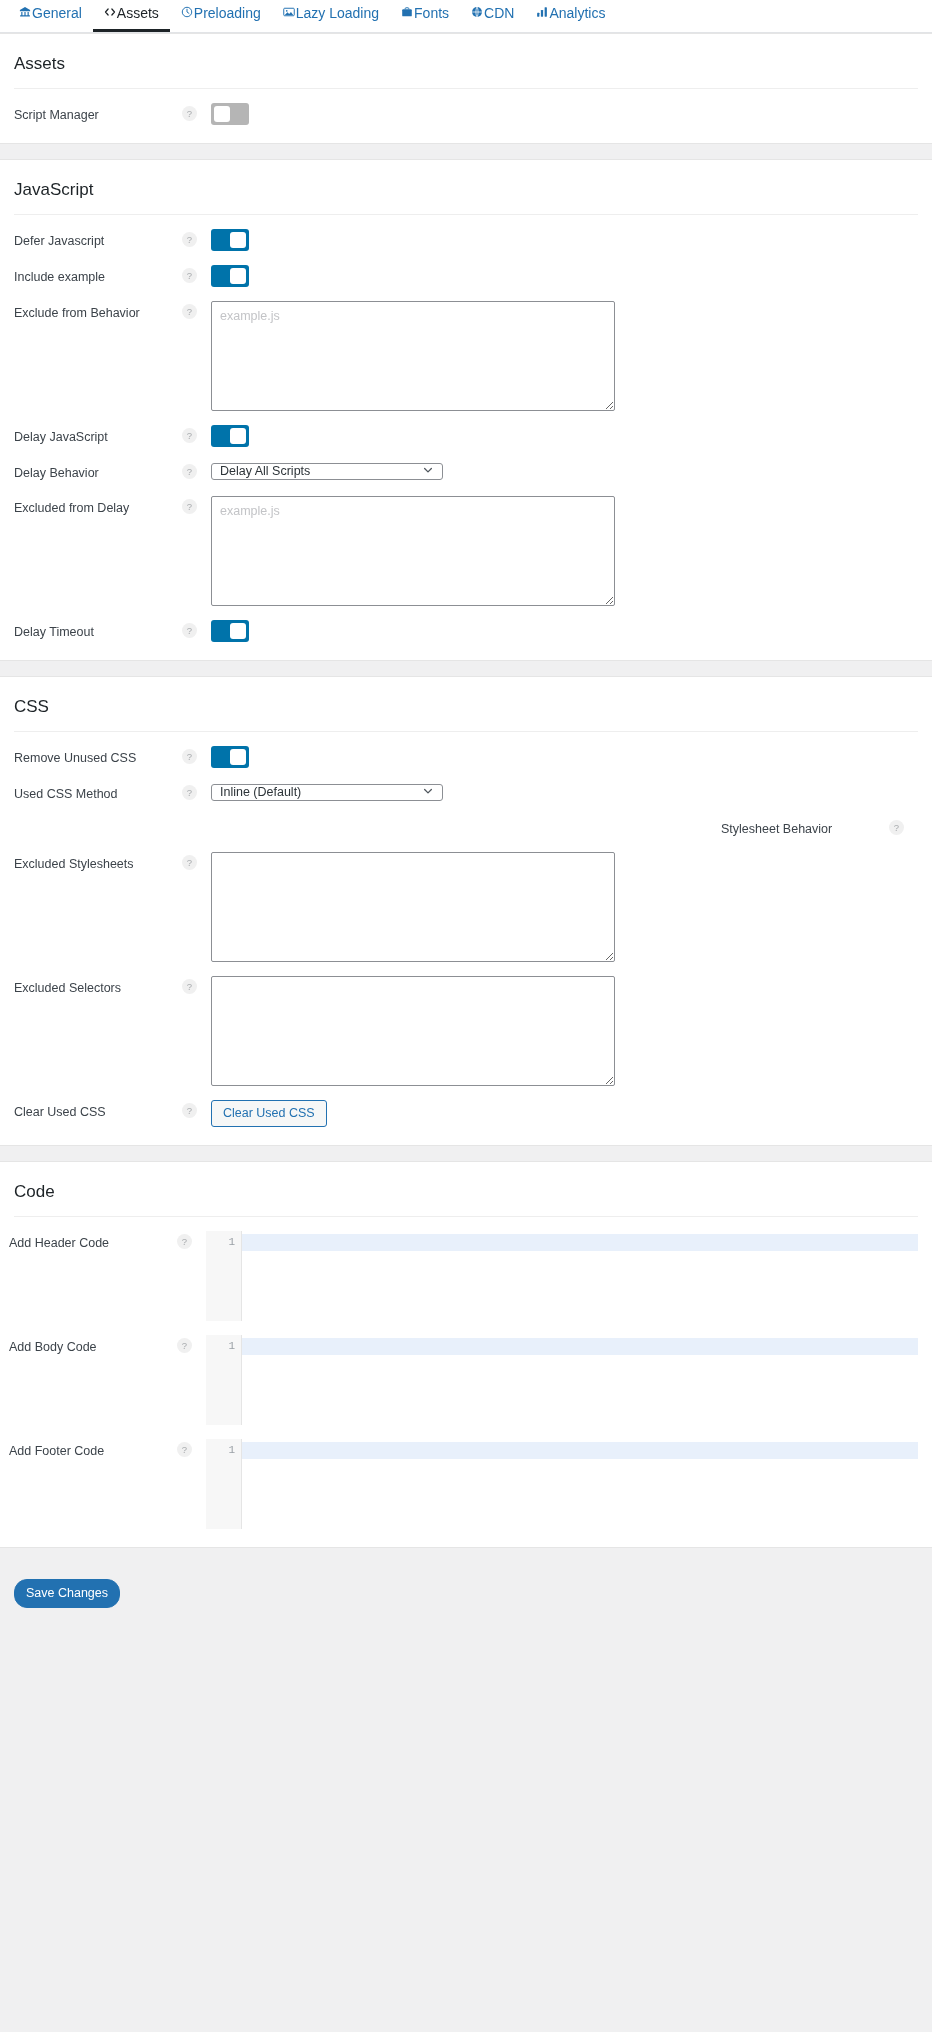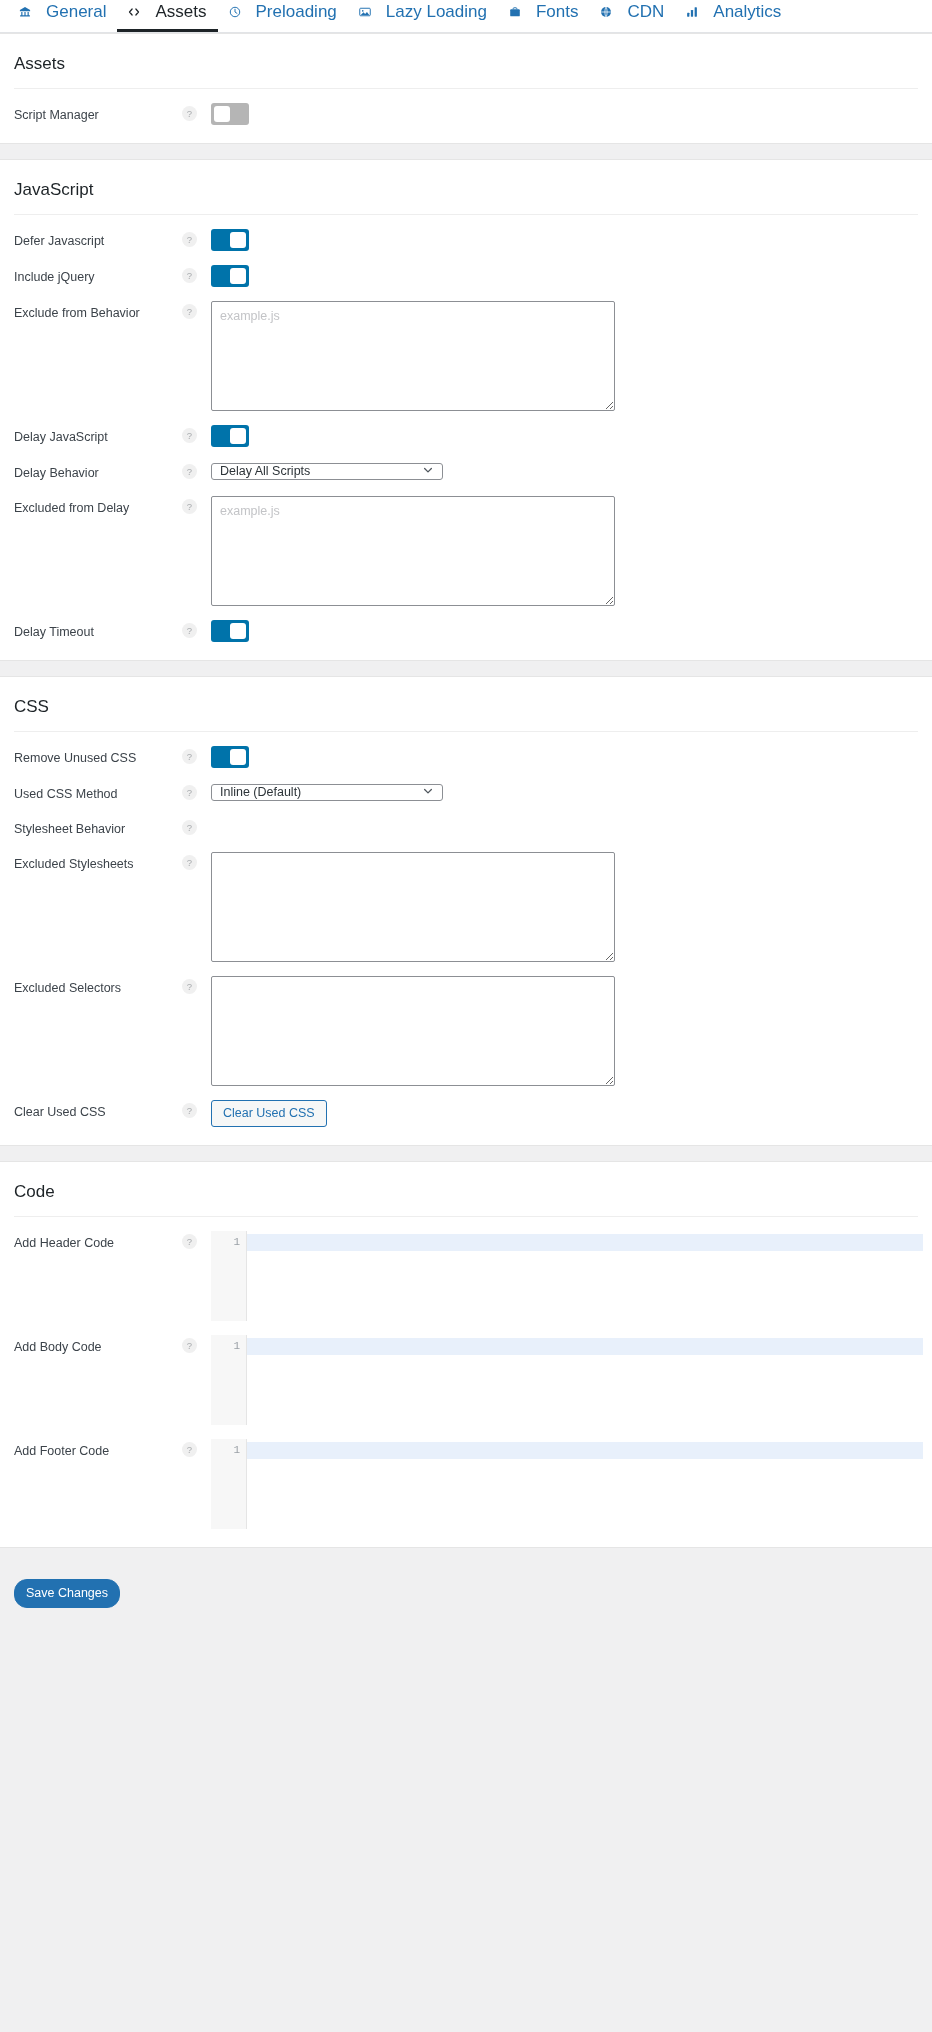--- a/index.html
+++ b/index.html
@@ -16,24 +16,24 @@
     background: #ffffff;
     height: 33px;
     display: flex;
     align-items: flex-end;
     padding: 0 8px;
     border-bottom: 1px solid #e2e4e7;
     position: relative;
   }
   .tab {
     display: flex;
-    align-items: center;
-    gap: 15px;
+    align-items: flex-start;
+    gap: 1px;
     padding: 0 11px 9px 11px;
-    font-size: 17px;
+    font-size: 14px;
     color: #2271b1;
     text-decoration: none;
     line-height: 1;
     cursor: pointer;
     border-bottom: 3px solid transparent;
     white-space: nowrap;
   }
   .tab.active {
     color: #1d2327;
     border-bottom-color: #1d2327;
@@ -63,20 +63,21 @@
     margin: 0;
     border-bottom: 1px solid #eeeeee;
   }
   .rows { padding-top: 4px; }
 
   .row {
     display: flex;
     align-items: flex-start;
     padding: 10px 0 4px 0;
     min-height: 28px;
+    justify-content: flex-end;
   }
   .row-label {
     width: 168px;
     flex: 0 0 168px;
     font-size: 12.5px;
     color: #3c434a;
     line-height: 18px;
     padding-top: 3px;
   }
   .help {
@@ -323,21 +324,21 @@
       <div class="row-label">Defer Javascript</div>
       <div class="help">?</div>
       <div class="control">
         <div class="toggle on">
           <span class="knob"></span>
         </div>
       </div>
     </div>
 
     <div class="row">
-      <div class="row-label">Include jQuery</div>
+      <div class="row-label">Include example</div>
       <div class="help">?</div>
       <div class="control">
         <div class="toggle on">
           <span class="knob"></span>
         </div>
       </div>
     </div>
 
     <div class="row">
       <div class="row-label">Exclude from Behavior</div>

